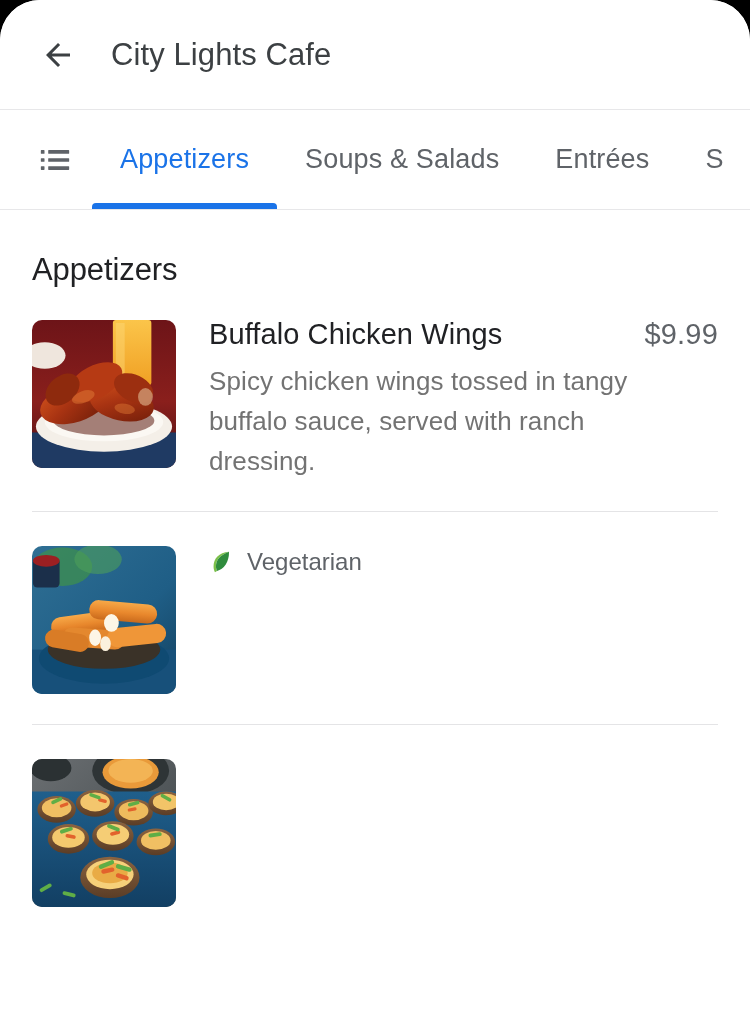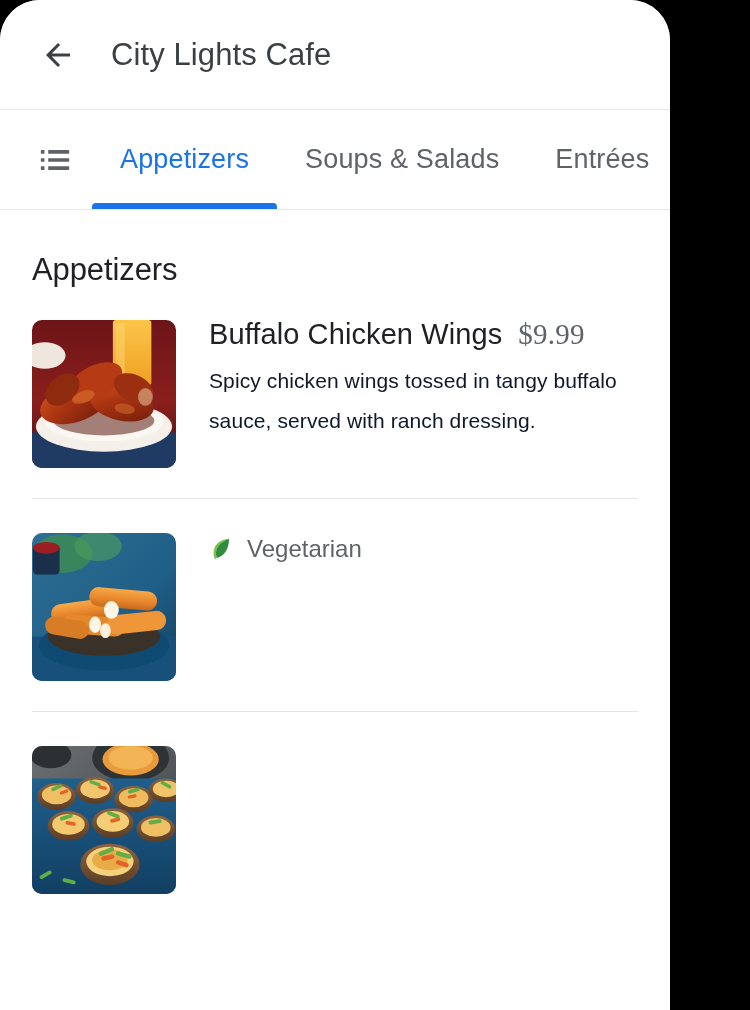--- a/index.html
+++ b/index.html
@@ -7,21 +7,21 @@
   html, body {
     width: 750px;
     height: 1010px;
     background: #000000;
     font-family: "Liberation Sans", sans-serif;
     overflow: hidden;
   }
 
   #app {
     position: relative;
-    width: 670px;
+    width: 750px;
     height: 1010px;
     background: #ffffff;
     border-top-left-radius: 40px;
     border-top-right-radius: 40px;
     overflow: hidden;
   }
 
   
   .appbar {
     position: relative;
@@ -149,44 +149,44 @@
   .item-body {
     flex: 1 1 auto;
     margin-left: 33px;
     padding-top: 2px;
     min-width: 0;
   }
 
   .item-head {
     display: flex;
     align-items: baseline;
-    gap: 16px;
+    justify-content: space-between;
+    gap: 24px;
   }
 
   .item-name {
     font-size: 29px;
     color: #202124;
     font-weight: 400;
     letter-spacing: 0.1px;
   }
 
   .item-price {
     font-size: 29px;
     color: #5f6368;
     font-weight: 400;
     flex: 0 0 auto;
     letter-spacing: 0.2px;
-    font-family: Liberation Serif, serif;
   }
 
   .item-desc {
     margin-top: 10px;
-    font-size: 21px;
+    font-size: 26px;
     line-height: 40px;
-    color: #0f172a;
+    color: #737373;
     max-width: 470px;
     letter-spacing: 0.1px;
   }
 
   .badges { margin-top: 4px; display: flex; align-items: center; gap: 0; }
 
   .badge {
     display: inline-flex;
     align-items: center;
     gap: 12px;

